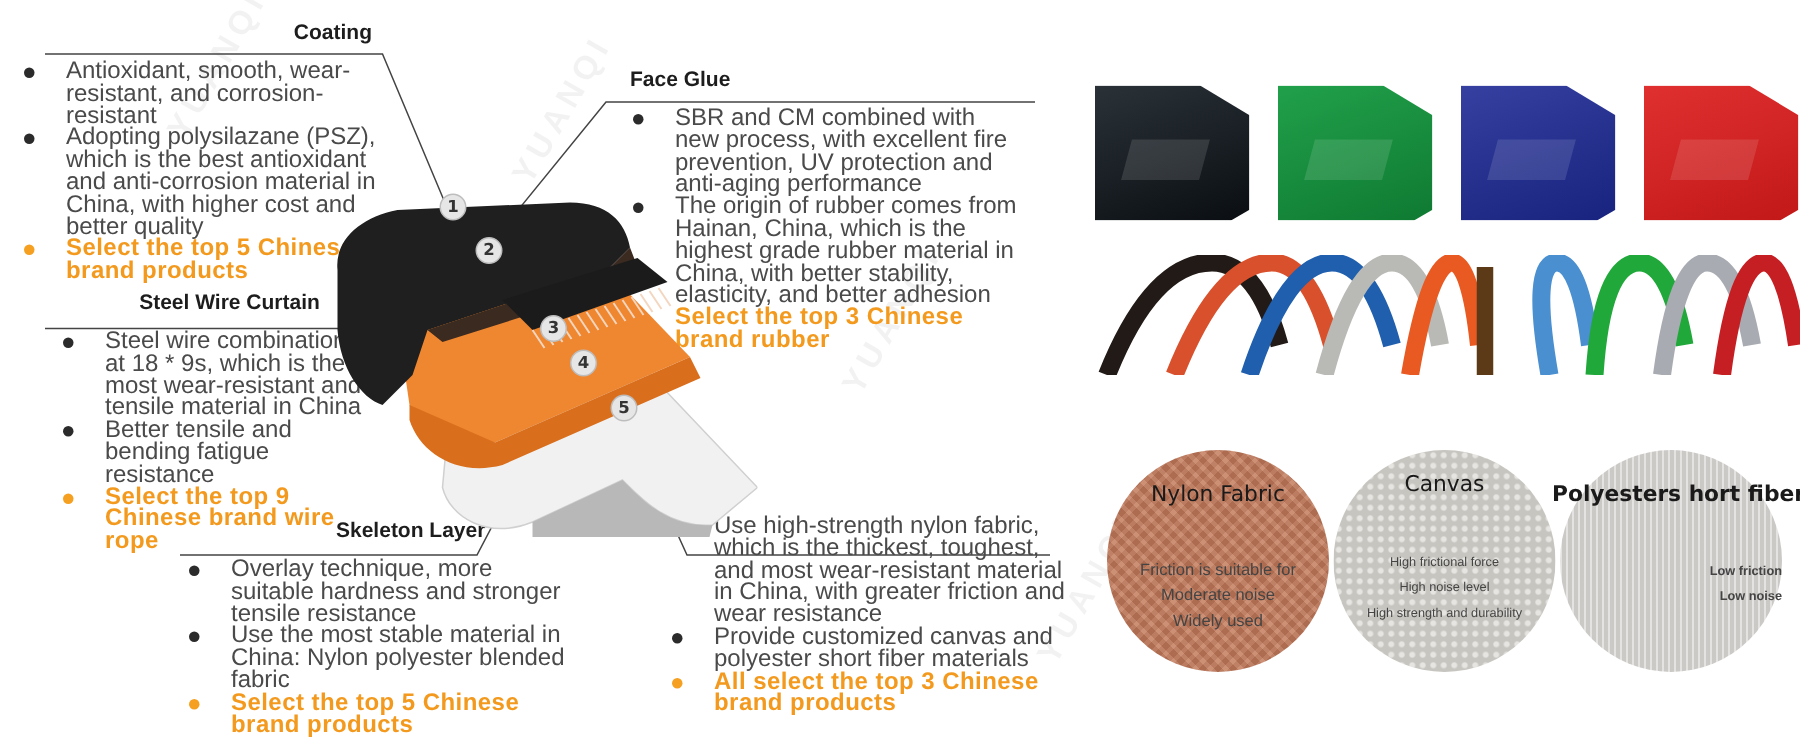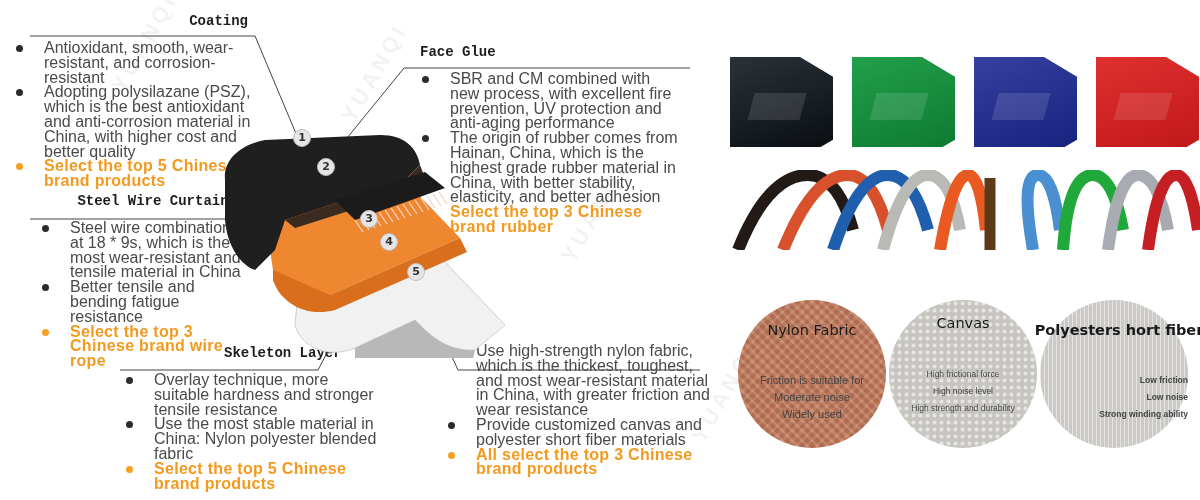--- a/index.html
+++ b/index.html
@@ -1,21 +1,21 @@
 <!DOCTYPE html>
 <html><head>
 <meta charset="utf-8">
 <style>
   * { box-sizing: border-box; margin: 0; padding: 0; }
   html, body { width: 1200px; height: 500px; background: #ffffff; overflow: hidden; }
   body { position: relative; font-family: "Liberation Sans", sans-serif; color: #3a3a3a; }
 
   .section { position: absolute; }
   .section h2 {
-    font-family: Liberation Mono, monospace;
+    font-family: Liberation Sans, sans-serif;
     font-weight: bold; font-size: 14px; color: #1d1d1d;
     letter-spacing: 0; margin-bottom: 6px;
   }
   .section ul { list-style: none; }
   .section li {
     position: relative; padding-left: 32px;
     font-size: 16px; line-height: 14.8px; color: #4a4a4a;
   }
   .section li::before {
     content: ""; position: absolute; left: 4px; top: 4px;
@@ -98,21 +98,21 @@
     <li>The origin of rubber comes from Hainan, China, which is the highest grade rubber material in China, with better stability, elasticity, and better adhesion</li>
     <li class="hl">Select the top 3 Chinese brand rubber</li>
   </ul>
 </div>
 
 <div class="section" style="left:38px; top:193px; width:210px;">
   <h2 style="text-align:center; margin-bottom:12px; margin-left:20px;">Steel Wire Curtain</h2>
   <ul>
     <li>Steel wire combination at 18 * 9s, which is the most wear-resistant and tensile material in China</li>
     <li>Better tensile and bending fatigue resistance</li>
-    <li class="hl">Select the top 3 Chinese brand wire rope</li>
+    <li class="hl">Select the top 9 Chinese brand wire rope</li>
   </ul>
 </div>
 
 <div class="section" style="left:122px; top:345px; width:260px;">
   <h2 style="margin-left:102px; margin-bottom:12px;">Skeleton Layer</h2>
   <ul>
     <li>Overlay technique, more suitable hardness and stronger tensile resistance</li>
     <li>Use the most stable material in China: Nylon polyester blended fabric</li>
     <li class="hl">Select the top 5 Chinese brand products</li>
   </ul>
@@ -206,15 +206,14 @@
     <div>High frictional force</div>
     <div>High noise level</div>
     <div>High strength and durability</div>
   </div>
 </div>
 <div class="fabric poly small" style="overflow:visible;">
   <div class="title" style="left:-6px; right:-16px; white-space:nowrap;">Polyesters hort fiber</div>
   <div class="props" style="top:72px;text-align:right;">
     <div>Low friction</div>
     <div>Low noise</div>
-    <div>Strong winding ability</div>
   </div>
 </div>
 
 </body></html>

